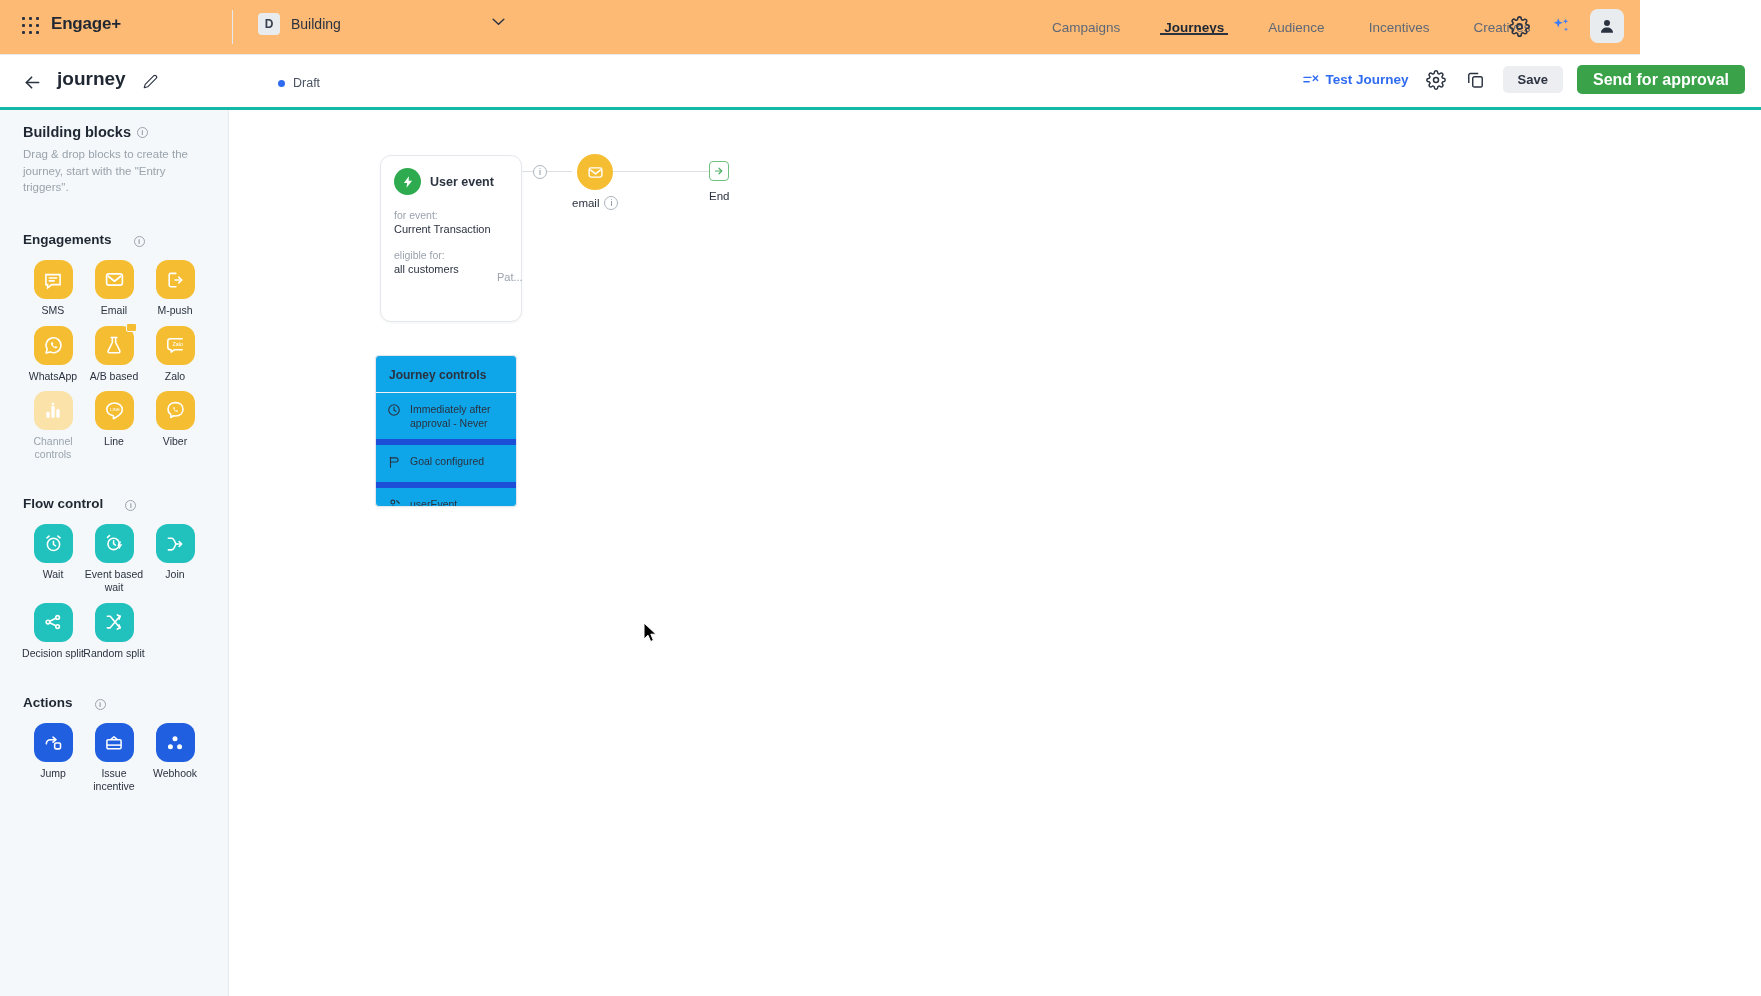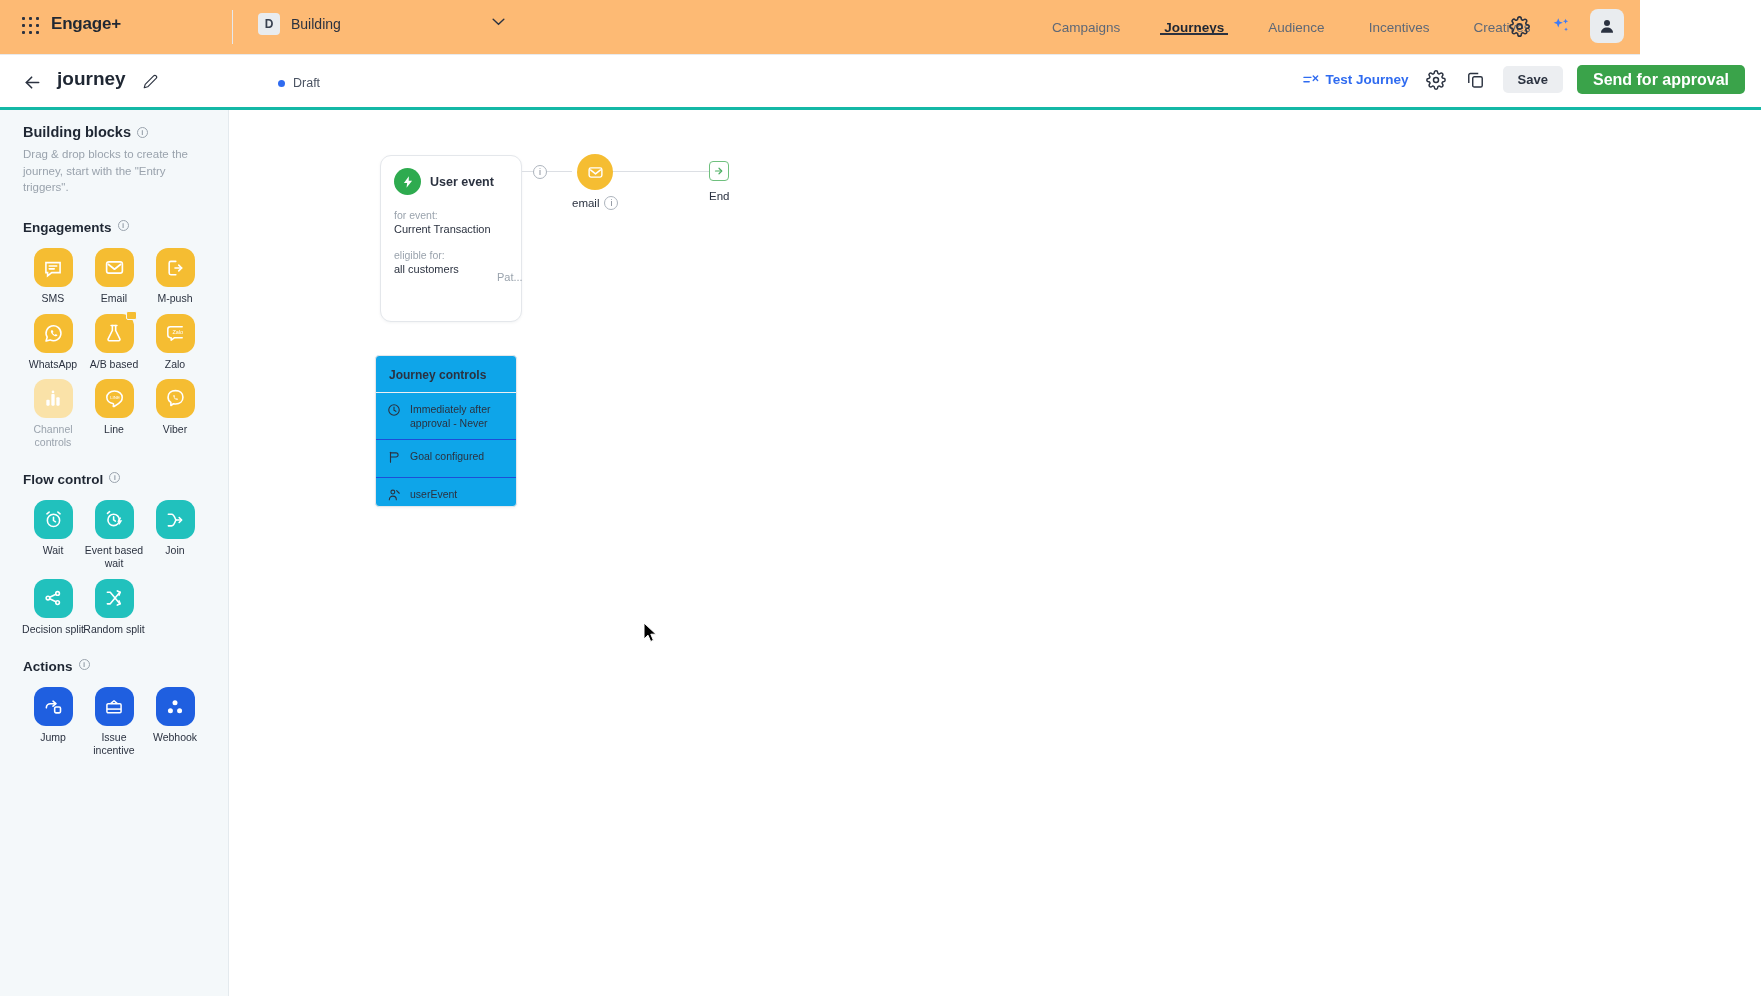--- a/index.html
+++ b/index.html
@@ -119,22 +119,22 @@
     padding: 14px 18px 0 23px;
     overflow: hidden;
   }
   .sb-title {
     font-size: 14.5px; font-weight: 700; color: #1f2733;
     display: flex; align-items: center; gap: 6px; margin-bottom: 6px;
   }
   .sb-desc { font-size: 11.5px; color: #9aa3ad; line-height: 1.45; width: 180px; }
   .sb-group {
     font-size: 13.5px; font-weight: 700; color: #1f2733;
-    display: flex; align-items: flex-start; gap: 6px;
-    margin-top: 24px; margin-bottom: 6px;
+    display: flex; align-items: flex-end; gap: 22px;
+    margin-top: 36px; margin-bottom: 6px;
   }
   .info-i {
     width: 11px; height: 11px; border-radius: 50%;
     border: 1.2px solid #9aa3ad; color: #9aa3ad;
     font-size: 8px; font-weight: 700; line-height: 9px; text-align: center;
     font-style: normal; display: inline-block;
   }
   .block-grid {
     display: grid; grid-template-columns: repeat(3, 60px);
     column-gap: 1px; row-gap: 2px;
@@ -229,21 +229,21 @@
     width: 142px; height: 152px;
     background: #0ea5e9; border: 1px solid #e4e7eb; border-radius: 4px;
     box-shadow: 0 1px 3px rgba(20,30,50,0.05); overflow: hidden;
   }
   .ctrl-title {
     font-size: 12px; font-weight: 700; color: #2b3240;
     padding: 12px 13px 10px 13px; border-bottom: 1px solid #edeff2;
   }
   .ctrl-row {
     display: flex; align-items: flex-start; gap: 9px;
-    padding: 9px 11px; border-bottom: 1px solid #1d4ed8;
+    padding: 9px 11px; border-bottom: 6px solid #1d4ed8;
     font-size: 10.5px; color: #2b3240; line-height: 1.35; cursor: pointer;
   }
   .ctrl-row:last-of-type { border-bottom: none; }
   .ctrl-ico { flex: 0 0 14px; margin-top: 1px; }
 
   .cursor-pointer-icon { position: absolute; left: 414px; top: 512px; }
 </style>
 </head>
 <body>
 

